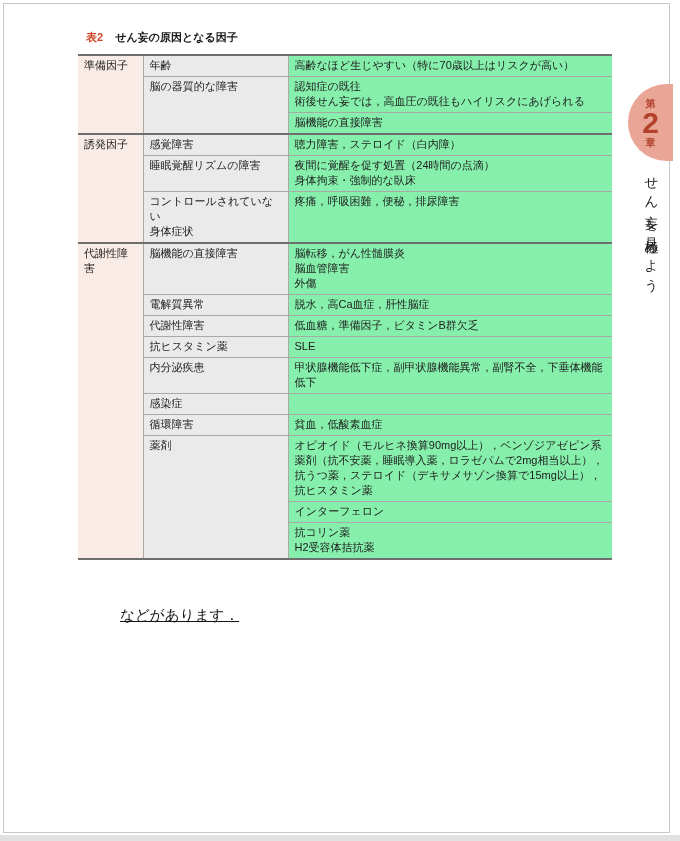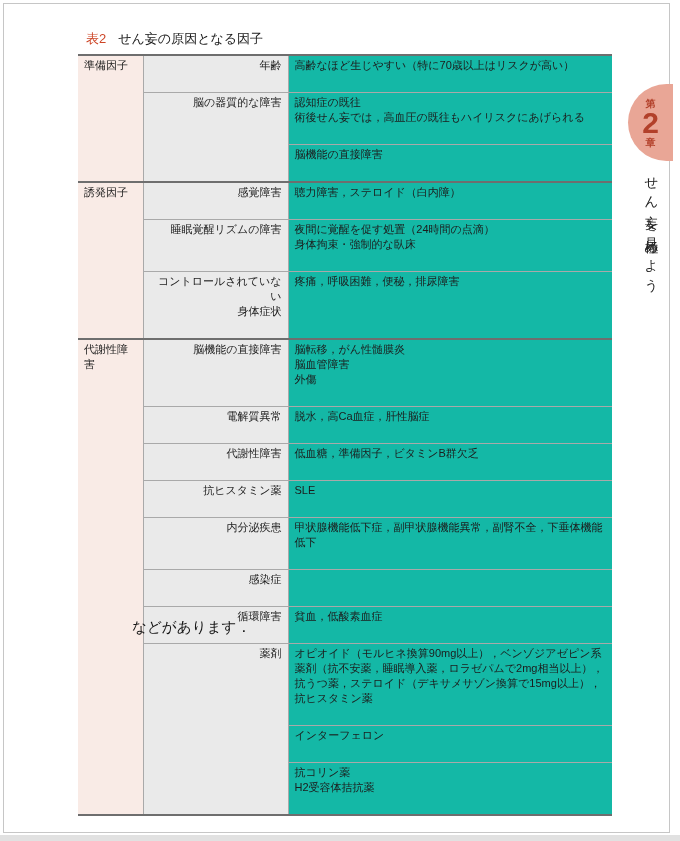--- a/index.html
+++ b/index.html
@@ -10,50 +10,50 @@
   }
   .page-frame{
     position:absolute;left:3px;top:3px;width:667px;height:830px;
     border:1px solid #c6c6c6;background:#ffffff;box-sizing:border-box;
   }
   .bottom-strip{
     position:absolute;left:0;bottom:0;width:680px;height:6px;background:#e1e1e1;
   }
   
   .table-title{
-    position:absolute;left:86px;top:30px;font-size:13px;font-weight:normal;color:#1a1a1a;
+    position:absolute;left:86px;top:30px;font-size:11px;font-weight:bold;color:#1a1a1a;
   }
   .table-title .tag{color:#cd4526;margin-right:12px;}
   
   table.factor-table{
     position:absolute;left:78px;top:54px;width:534px;
     border-collapse:collapse;table-layout:fixed;
     border-top:2px solid #6e6e6e;border-bottom:2px solid #6e6e6e;
     font-size:11px;line-height:15px;color:#1c1c1c;
   }
   .factor-table td{
-    vertical-align:top;padding:2px 6px 19px 6px;
+    vertical-align:top;padding:2px 6px 3px 6px;
     border-top:1px solid #a9a9a9;
     word-break:break-all;
   }
   .factor-table tr.group-start td{border-top:2px solid #6e6e6e;}
   .factor-table td.cat{
     width:65px;background:#f9ebe6;border-right:1px solid #a9a9a9;box-sizing:border-box;
   }
   .factor-table td.factor{
-    width:145px;background:#eaeaea;border-right:1px solid #a9a9a9;box-sizing:border-box;text-align:right;
+    width:145px;background:#eaeaea;border-right:1px solid #a9a9a9;box-sizing:border-box;
   }
-  .factor-table td.detail{background:#14b8a6;}
+  .factor-table td.detail{background:#86efac;}
   
   .body-text{
     position:absolute;left:120px;top:601px;width:461px;
     font-family:"Liberation Serif","DejaVu Serif",serif;
     font-size:14.6px;line-height:28.8px;color:#141414;text-align:justify;
   }
-  .body-text p{margin:12px;}
+  .body-text p{margin:0;text-decoration:underline;}
   .body-text p.indent{text-indent:1em;}
   .body-text .bold-gothic{
     font-family:"Liberation Sans","DejaVu Sans",sans-serif;
     font-weight:bold;font-size:14px;
   }
   
   .chapter-tab{position:absolute;right:7px;top:0;}
   .bubble{
     position:absolute;right:0;top:84px;width:45px;height:77px;
     background:#e9a696;border-radius:39px 0 0 39px;

